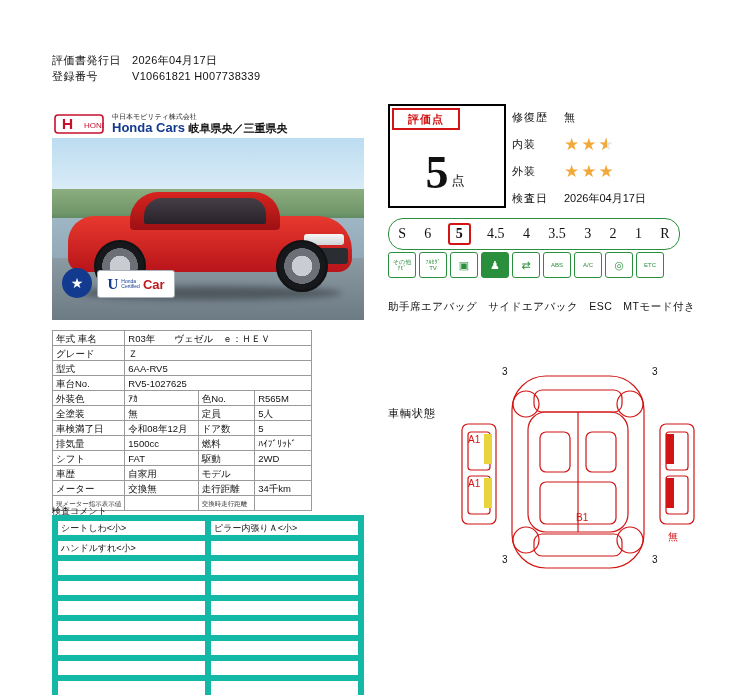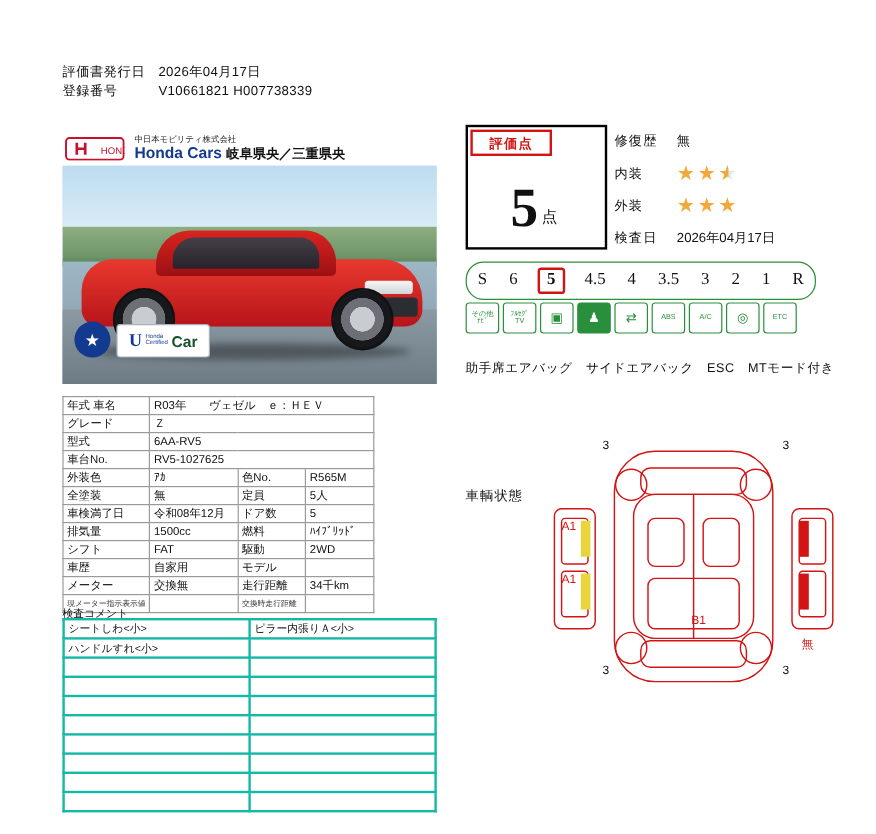--- a/index.html
+++ b/index.html
@@ -61,40 +61,40 @@
   .grille{position:absolute;left:232px;top:58px;width:48px;height:16px;
     background:#2a2d31;border-radius:3px;}
   .shadow{position:absolute;left:10px;top:96px;width:264px;height:14px;
     background:rgba(0,0,0,.35);filter:blur(3px);border-radius:50%;}
 
   
   .ucar{position:absolute;left:45px;top:132px;width:76px;height:26px;
     background:#fff;border:1px solid #a9b2bb;border-radius:3px;
     display:flex;align-items:center;justify-content:center;gap:3px;}
   .ucar .u{font-size:15px;font-weight:bold;color:#123a8f;font-family:"Liberation Serif",serif;}
-  .ucar .c{font-size:13px;font-weight:bold;color:#14532d;}
+  .ucar .c{font-size:13px;font-weight:bold;color:#b91c1c;}
   .ucar .sub{font-size:5px;color:#123a8f;line-height:1.05;text-align:left;}
   .starbadge{position:absolute;left:10px;top:130px;width:30px;height:30px;border-radius:50%;
     background:#123a8f;display:flex;align-items:center;justify-content:center;color:#fff;font-size:14px;}
 
   
   .spec{position:absolute;left:52px;top:330px;width:260px;border-collapse:collapse;
     font-size:9.5px;}
   .spec td{border:1px solid #9a9a9a;height:14px;padding:0 3px;vertical-align:middle;
     line-height:13px;white-space:nowrap;overflow:hidden;}
   .spec td.k{width:64px;background:#fff;}
   .spec td.v{width:92px;}
   .spec td.k2{width:64px;}
   .spec td.wide{width:248px;}
   .tiny{font-size:6.5px;color:#333;}
 
   
   .cmtlbl{position:absolute;left:52px;top:505px;font-size:9px;}
   .cmt{position:absolute;left:52px;top:515px;width:312px;border-collapse:collapse;font-size:9px;}
-  .cmt td{border:2px solid #14b8a6;height:14px;padding:0 3px;width:50%;line-height:13px;}
+  .cmt td{border:6px solid #14b8a6;height:14px;padding:0 3px;width:50%;line-height:13px;}
 
   
   .scorebox{position:absolute;left:388px;top:104px;width:114px;height:100px;
     border:2px solid #000;background:#fff;}
   .scorelabel{position:absolute;left:392px;top:108px;width:64px;height:18px;
     border:2px solid #d21414;color:#d21414;font-size:11px;font-weight:bold;
     display:flex;align-items:center;justify-content:center;letter-spacing:1px;}
   .scoreval{position:absolute;left:388px;top:126px;width:114px;height:70px;
     display:flex;align-items:flex-end;justify-content:center;gap:3px;}
   .scoreval .n{font-size:46px;font-weight:bold;line-height:46px;font-family:"Liberation Serif",serif;}

